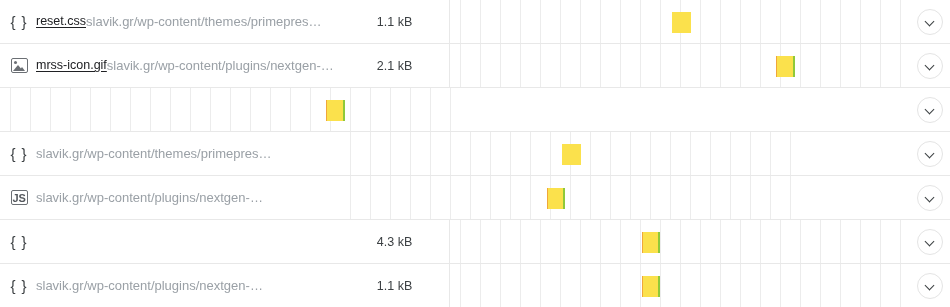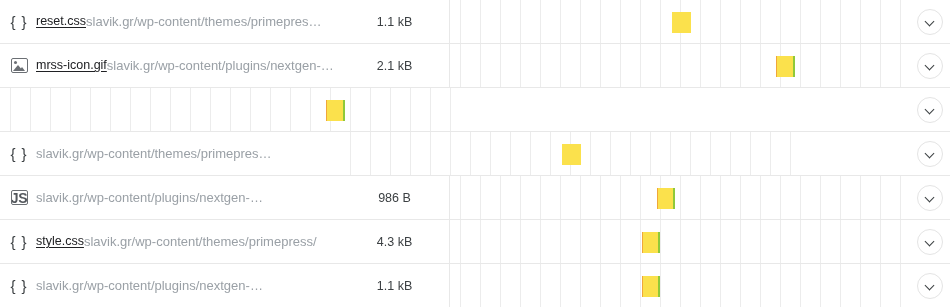--- a/index.html
+++ b/index.html
@@ -56,21 +56,21 @@
   }
   .icon-box {
     width: 17px; height: 15px;
     border: 1.6px solid #6b6f74;
     border-radius: 2px;
     position: relative;
     overflow: hidden;
     background: #fff;
   }
   .icon-js {
-    font-size: 14px;
+    font-size: 11px;
     font-weight: bold;
     color: #54585d;
     display: flex;
     align-items: center;
     justify-content: center;
     font-family: "Liberation Sans", "DejaVu Sans", sans-serif;
     letter-spacing: -0.2px;
   }
   .icon-img::before {
     content: "";
@@ -378,21 +378,20 @@
     </div>
     <div class="row">
       <div class="col-name">
         <div class="type-icon">
           <div class="icon-box icon-js">JS</div>
         </div>
         <div class="name-block">
           <div class="file-url">slavik.gr/wp-content/plugins/nextgen-…</div>
         </div>
       </div>
-      <div class="col-size">986 B</div>
       <div class="col-waterfall">
         <div class="gridlines">
           <div class="gridline" style="left: 10px;"></div>
           <div class="gridline" style="left: 30px;"></div>
           <div class="gridline" style="left: 50px;"></div>
           <div class="gridline" style="left: 70px;"></div>
           <div class="gridline" style="left: 90px;"></div>
           <div class="gridline" style="left: 110px;"></div>
           <div class="gridline" style="left: 130px;"></div>
           <div class="gridline" style="left: 150px;"></div>
@@ -418,24 +417,20 @@
         <div class="expand-btn">
           <span class="chev"></span>
         </div>
       </div>
     </div>
     <div class="row">
       <div class="col-name">
         <div class="type-icon">
           <span class="icon-css">{ }</span>
         </div>
-        <div class="name-block">
-          <a class="file-name">style.css</a>
-          <div class="file-url">slavik.gr/wp-content/themes/primepress/</div>
-        </div>
       </div>
       <div class="col-size">4.3 kB</div>
       <div class="col-waterfall">
         <div class="gridlines">
           <div class="gridline" style="left: 10px;"></div>
           <div class="gridline" style="left: 30px;"></div>
           <div class="gridline" style="left: 50px;"></div>
           <div class="gridline" style="left: 70px;"></div>
           <div class="gridline" style="left: 90px;"></div>
           <div class="gridline" style="left: 110px;"></div>

